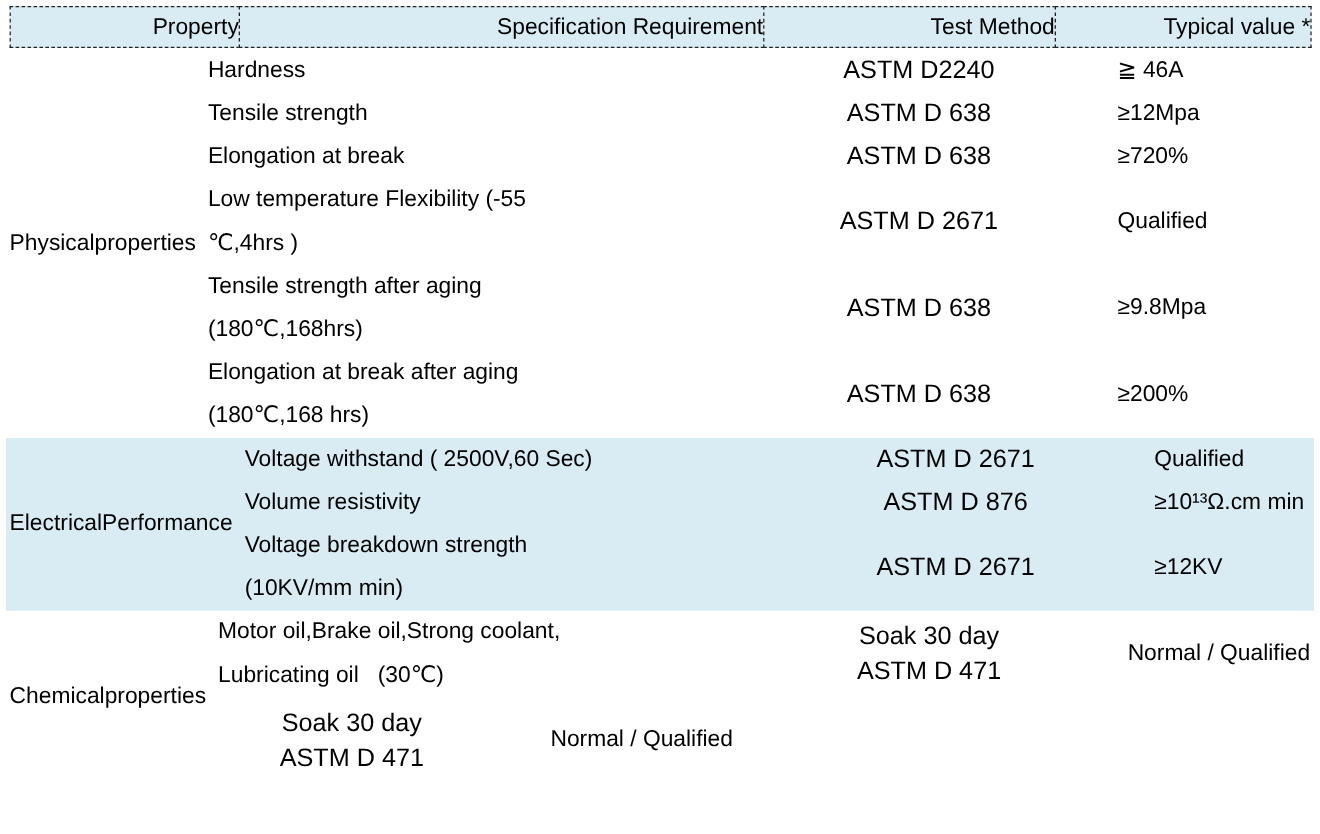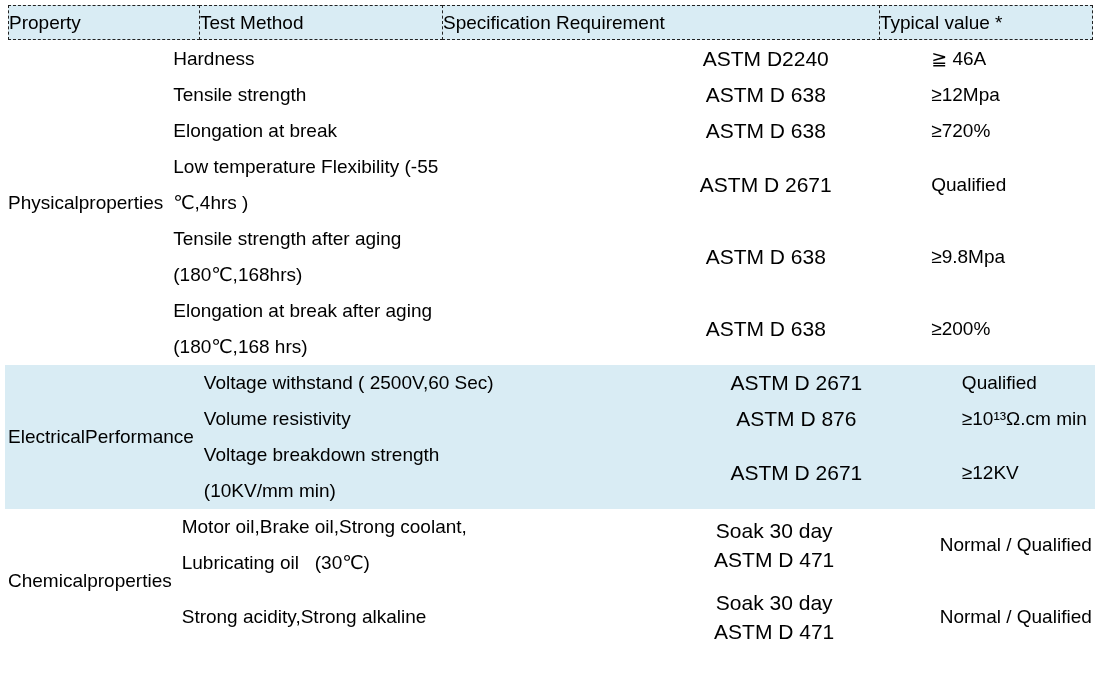--- a/index.html
+++ b/index.html
@@ -22,21 +22,21 @@
     top: 5px;
     left: 8px;
     display: flex;
     height: 35px;
   }
   .header-cell {
     background: var(--header-bg, #d9ecf4);
     border: 1px dashed #222222;
     height: 35px;
     line-height: 33px;
-    text-align: left;
+    text-align: right;
     font-size: 19px;
     white-space: pre;
   }
   .header-cell + .header-cell { margin-left: -1px; }
   .hc-1 { width: 192px; }
   .hc-2 { width: 438px; }
   .hc-3 { width: 244px; }
   .hc-4 { width: 214px; }
 
   
@@ -94,22 +94,22 @@
     top: 1px;
   }
 </style>
 </head>
 <body>
 
 <div class="page">
 
   <div class="header-row">
     <div class="header-cell hc-1">Property</div>
+    <div class="header-cell hc-2">Specification Requirement</div>
     <div class="header-cell hc-3">Test Method</div>
-    <div class="header-cell hc-2">Specification Requirement</div>
     <div class="header-cell hc-4">Typical value *</div>
   </div>
 
   <div class="table-body">
 
     <div class="section">
       <div class="prop-cell">
         <div class="prop-line">Physical</div>
         <div class="prop-line">properties</div>
       </div>
@@ -242,23 +242,20 @@
           </div>
           <div class="method-cell">
             <div class="method-line tight">Soak 30 day</div>
             <div class="method-line tight">ASTM D 471</div>
           </div>
           <div class="value-cell">
               <div class="value-line">Normal / Qualified</div>
             </div>
         </div>
         <div class="row h2">
-          <div class="spec-cell">
-            <div class="spec-line">Strong acidity,Strong alkaline</div>
-          </div>
           <div class="method-cell">
             <div class="method-line tight">Soak 30 day</div>
             <div class="method-line tight">ASTM D 471</div>
           </div>
           <div class="value-cell">
               <div class="value-line">Normal / Qualified</div>
             </div>
         </div>
       </div>
     </div>

